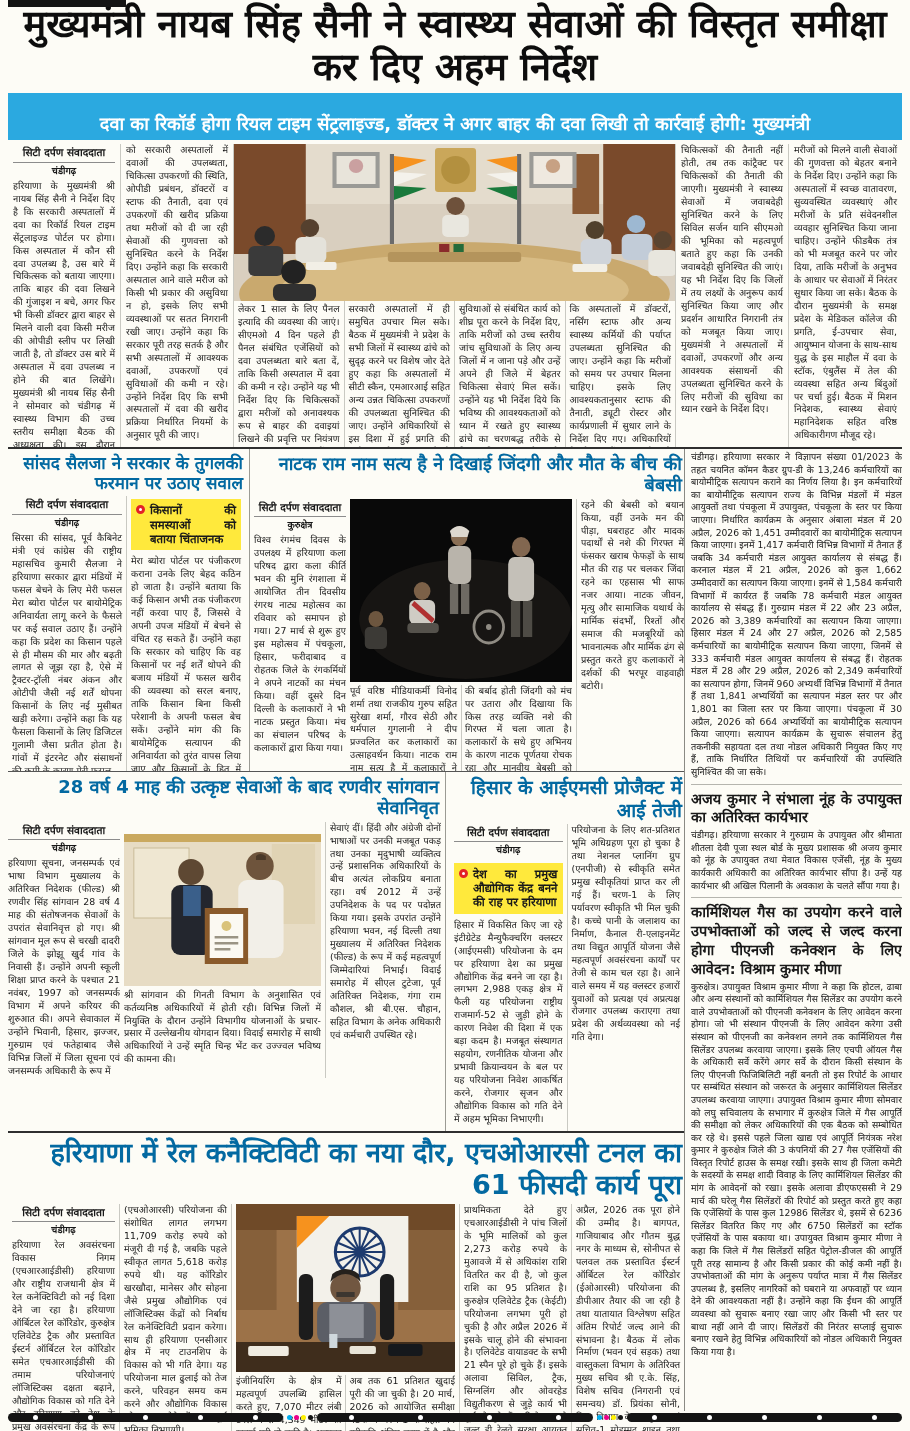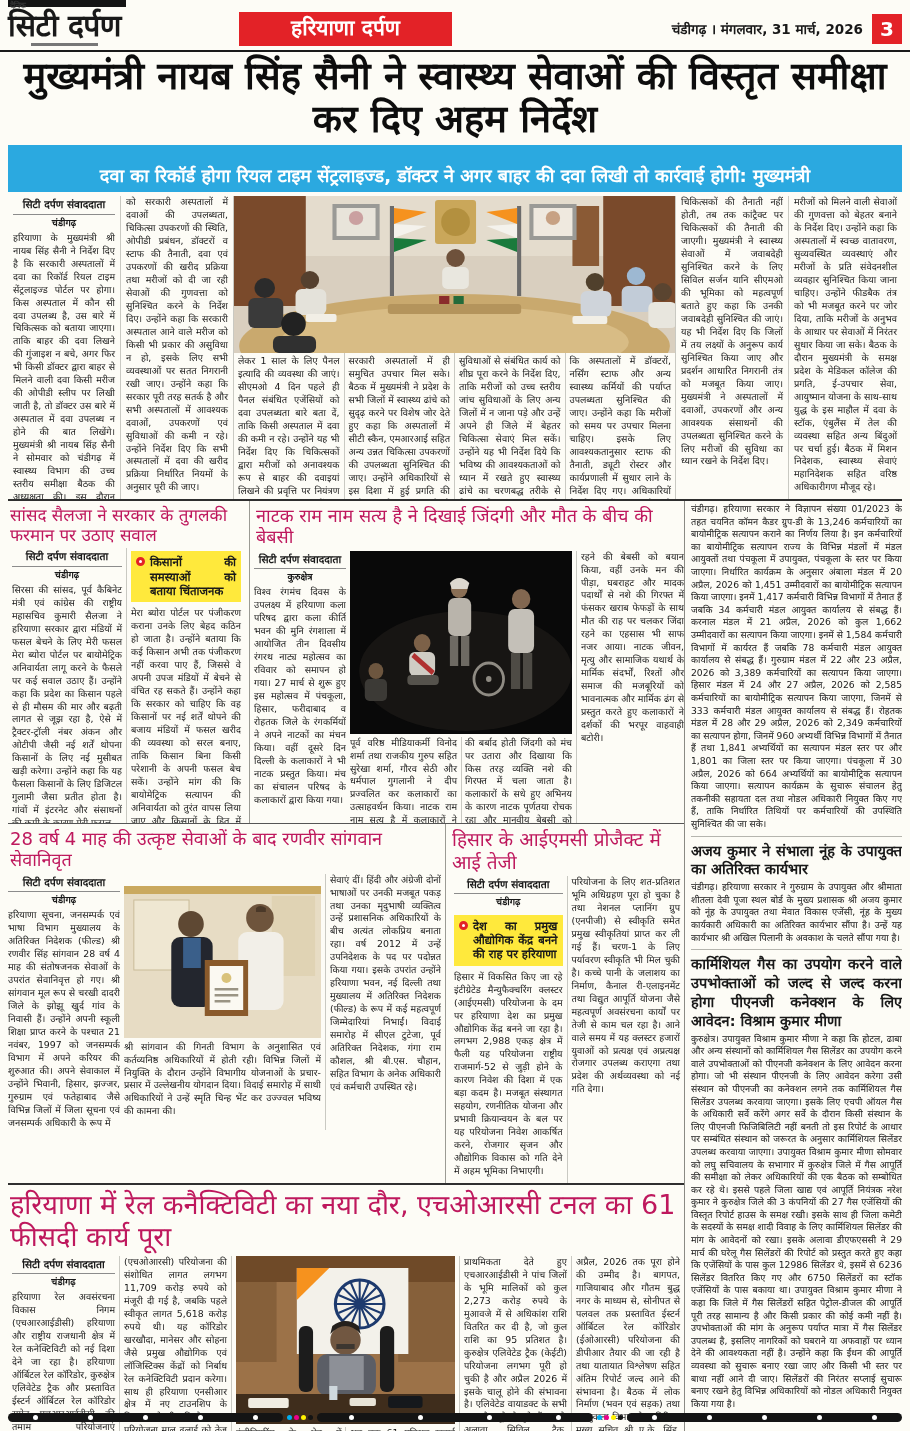--- a/index.html
+++ b/index.html
@@ -33,21 +33,21 @@
   .mcol:last-child { border-right:none; }
   .byline { font-weight:700; font-size:10.5px; text-align:center; border-bottom:1px solid #8c8c8c; padding:1px 0 2px; }
   .place  { font-weight:700; font-size:9.5px; text-align:center; padding:1px 0 3px; }
   
   .zone { display:flex; margin:0 8px; height:962px; }
   .zone-left { width:676px; flex:0 0 auto; }
   .rail { flex:1; border-left:1.5px solid #8a8a84; padding:0 0 0 6px; overflow:hidden; }
   .rowA { display:flex; height:322px; overflow:hidden; }
   .rowB { display:flex; height:360px; border-top:1.5px solid #555; overflow:hidden; }
   .rowC { border-top:2px solid #2f2f2f; height:322px; overflow:hidden; }
-  .art-head { font-weight:400; text-align:left; line-height:1.18; padding:4px 2px 3px; color:#be185d; }
+  .art-head { font-weight:700; text-align:right; line-height:1.18; padding:4px 2px 3px; color:#0369a1; }
   .selja { width:242px; flex:0 0 auto; border-right:1px solid #9b9b94; padding-right:4px; overflow:hidden; }
   .natak { flex:1; padding-left:4px; overflow:hidden; }
   .cols2 { display:flex; height:100%; }
   .c { flex:1; padding:0 4px; font-size:9.4px; line-height:1.38; text-align:justify; overflow:hidden; }
   .c.first { border-right:1px solid #c9c9c2; }
   .highlight { background:#ffe93c; font-weight:700; font-size:11.5px; line-height:1.25; padding:4px 5px;
                display:flex; gap:5px; align-items:flex-start; margin:3px 0 5px; }
   .ring { flex:0 0 auto; width:9px; height:9px; border:3px solid #e32227; border-radius:50%; margin-top:2px; background:#fff; }
   .natak-body { display:flex; }
   .natak-left { flex:0 0 92px; }
@@ -79,30 +79,20 @@
   .regdot { width:5px; height:5px; border-radius:50%; background:#fff; }
   .cmyk { display:flex; gap:2px; }
   .cmyk i { width:5px; height:5px; border-radius:50%; display:block; }
 </style>
 </head>
 <body>
 
 <div class="page">
   <div class="print-strip"></div>
 
-  <div class="header">
-    <div class="masthead">
-      <span class="mark">दैनिक</span>
-      <span>सिटी दर्पण</span>
-      <span class="subline"></span>
-    </div>
-    <div class="banner">हरियाणा दर्पण</div>
-    <div class="dateline">चंडीगढ़ । मंगलवार, 31 मार्च, 2026</div>
-    <div class="pageno">3</div>
-  </div>
 
   <div class="lead-headline">मुख्यमंत्री नायब सिंह सैनी ने स्वास्थ्य सेवाओं की विस्तृत समीक्षा कर दिए अहम निर्देश</div>
   <div class="lead-sub">दवा का रिकॉर्ड होगा रियल टाइम सेंट्रलाइज्ड, डॉक्टर ने अगर बाहर की दवा लिखी तो कार्रवाई होगी: मुख्यमंत्री</div>
 
   <div class="lead-body">
     <div class="ncol">
       <div class="byline">सिटी दर्पण संवाददाता</div>
       <div class="place">चंडीगढ़</div>
       <span>हरियाणा के मुख्यमंत्री श्री नायब सिंह सैनी ने निर्देश दिए है कि सरकारी अस्पतालों में दवा का रिकॉर्ड रियल टाइम सेंट्रलाइज्ड पोर्टल पर होगा। किस अस्पताल में कौन सी दवा उपलब्ध है, उस बारे में चिकित्सक को बताया जाएगा। ताकि बाहर की दवा लिखने की गुंजाइश न बचे, अगर फिर भी किसी डॉक्टर द्वारा बाहर से मिलने वाली दवा किसी मरीज की ओपीडी स्लीप पर लिखी जाती है, तो डॉक्टर उस बारे में अस्पताल में दवा उपलब्ध न होने की बात लिखेंगे। मुख्यमंत्री श्री नायब सिंह सैनी ने सोमवार को चंडीगढ़ में स्वास्थ्य विभाग की उच्च स्तरीय समीक्षा बैठक की अध्यक्षता की। इस दौरान स्वास्थ्य एवं परिवार कल्याण विभाग की अतिरिक्त मुख्य सचिव, मुख्यमंत्री के प्रधान सचिव सहित वरिष्ठ अधिकारी उपस्थित रहे। इस दौरान स्वास्थ्य विभाग के अधिकारियों</span>
     </div>

